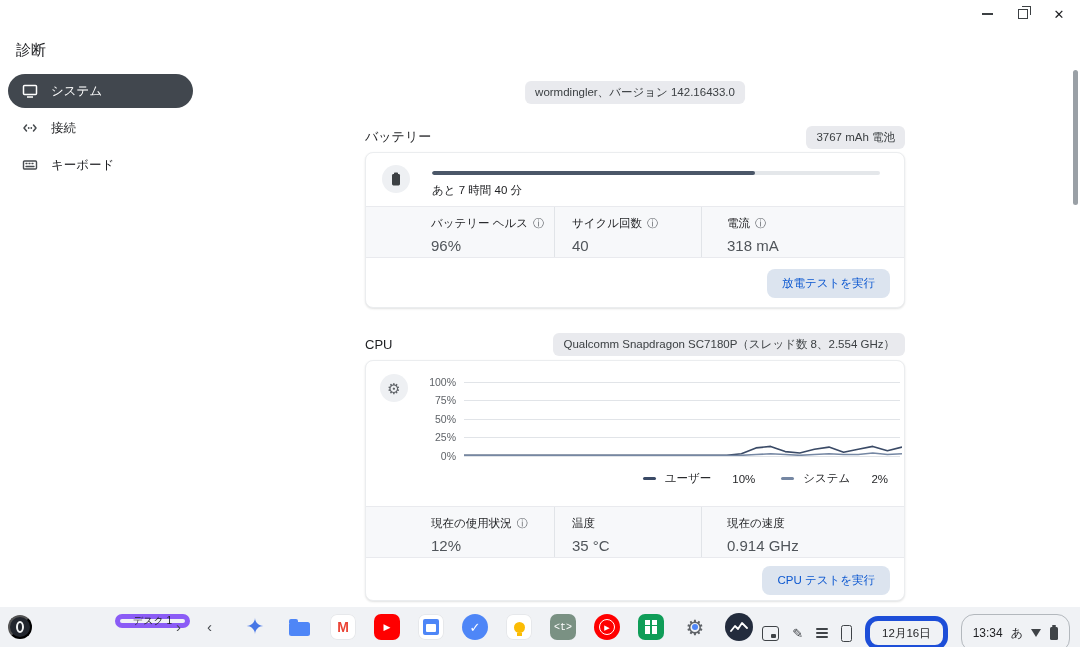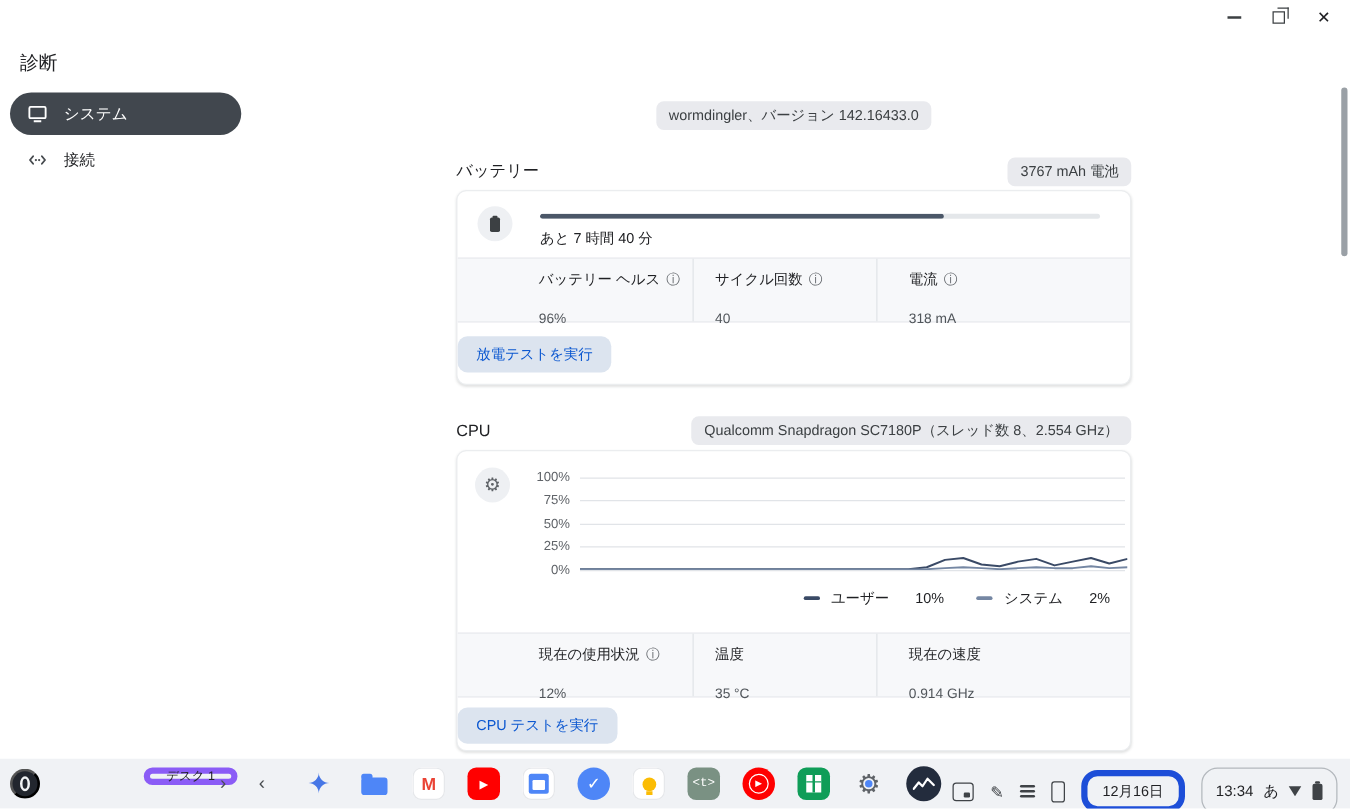--- a/index.html
+++ b/index.html
@@ -41,23 +41,23 @@
   .bar-label{margin-top:8px;font-size:11.5px;color:#202124}
 
   
   .stats{display:flex;height:52px;background:#f7f8fa;border-top:1px solid #e9eaee;border-bottom:1px solid #e9eaee;box-sizing:border-box}
   .stat{box-sizing:border-box;padding-top:9px}
   .stat.c1{width:188px;padding-left:65px}
   .stat.c2{width:147px;padding-left:17px;border-left:1px solid #e1e4e8}
   .stat.c3{flex:1;padding-left:25px;border-left:1px solid #e1e4e8}
   .stat-label{display:flex;align-items:center;gap:5px;font-size:11.5px;color:#1f2023}
   .info{font-size:11px;color:#5f6368;cursor:pointer}
-  .stat-value{margin-top:18px;font-size:11px;color:#50555a}
-
-  .card-footer{display:flex;align-items:center;justify-content:flex-start;padding-right:14px}
+  .stat-value{margin-top:6px;font-size:15px;color:#50555a}
+
+  .card-footer{display:flex;align-items:center;justify-content:flex-end;padding-right:14px}
   .bat-footer{height:51px}
   .cpu-footer{height:44px}
   .tonal-btn{border:none;background:#dce4ef;color:#0b57d0;font-size:11.5px;padding:7px 15px;border-radius:8px;font-family:inherit;cursor:pointer;white-space:nowrap}
 
   
   .chart-block{position:relative;height:145px}
   .chart-block .icon-circle{position:absolute;left:14px;top:13px}
   .gear-glyph{font-size:15px;color:#5f6368;line-height:1}
   .ytick{position:absolute;left:0;width:90px;text-align:right;font-size:10.5px;color:#5f6368;line-height:12px}
   .gridline{position:absolute;left:98px;right:4px;height:1px;background:#e1e4e8}
@@ -149,20 +149,27 @@
       <span>システム</span>
     </div>
     <div class="side-item">
       <svg width="16" height="16" viewBox="0 0 16 16">
           <path d="M4.5 5 2 8l2.5 3M11.5 5 14 8l-2.5 3" fill="none" stroke="#474b4f" stroke-width="1.5" stroke-linecap="round" stroke-linejoin="round"></path>
           <circle cx="6.7" cy="8" r=".9" fill="#474b4f"></circle>
           <circle cx="9.3" cy="8" r=".9" fill="#474b4f"></circle>
         </svg>
       <span>接続</span>
     </div>
+    <div class="side-item">
+      <svg width="16" height="16" viewBox="0 0 16 16">
+          <rect x="1.5" y="4" width="13" height="8" rx="1" fill="none" stroke="#474b4f" stroke-width="1.4"></rect>
+          <path d="M4 6.5h1M7 6.5h1M10 6.5h1M4 9.5h8" stroke="#474b4f" stroke-width="1.3" stroke-linecap="round"></path>
+        </svg>
+      <span>キーボード</span>
+    </div>
   </nav>
 
   <main class="main">
 
     <span class="chip version-chip">wormdingler、バージョン 142.16433.0</span>
 
     <div class="section-head" style="top:52px">
       <span class="sec-title">バッテリー</span>
       <span class="chip">3767 mAh 電池</span>
     </div>

